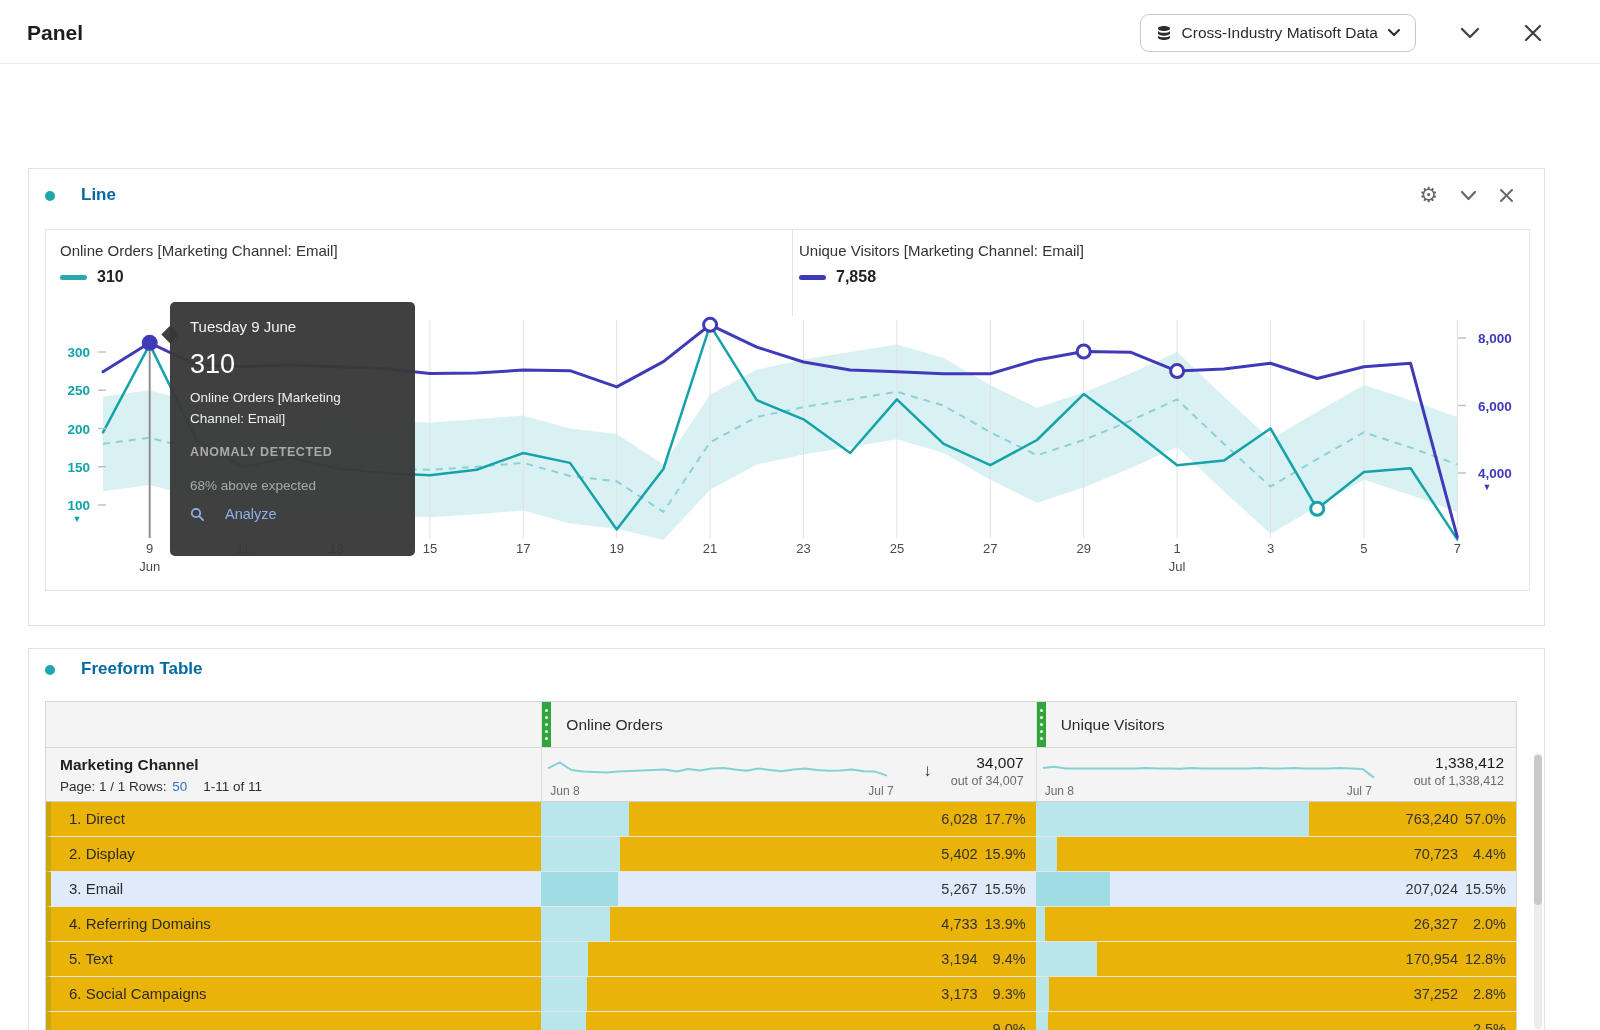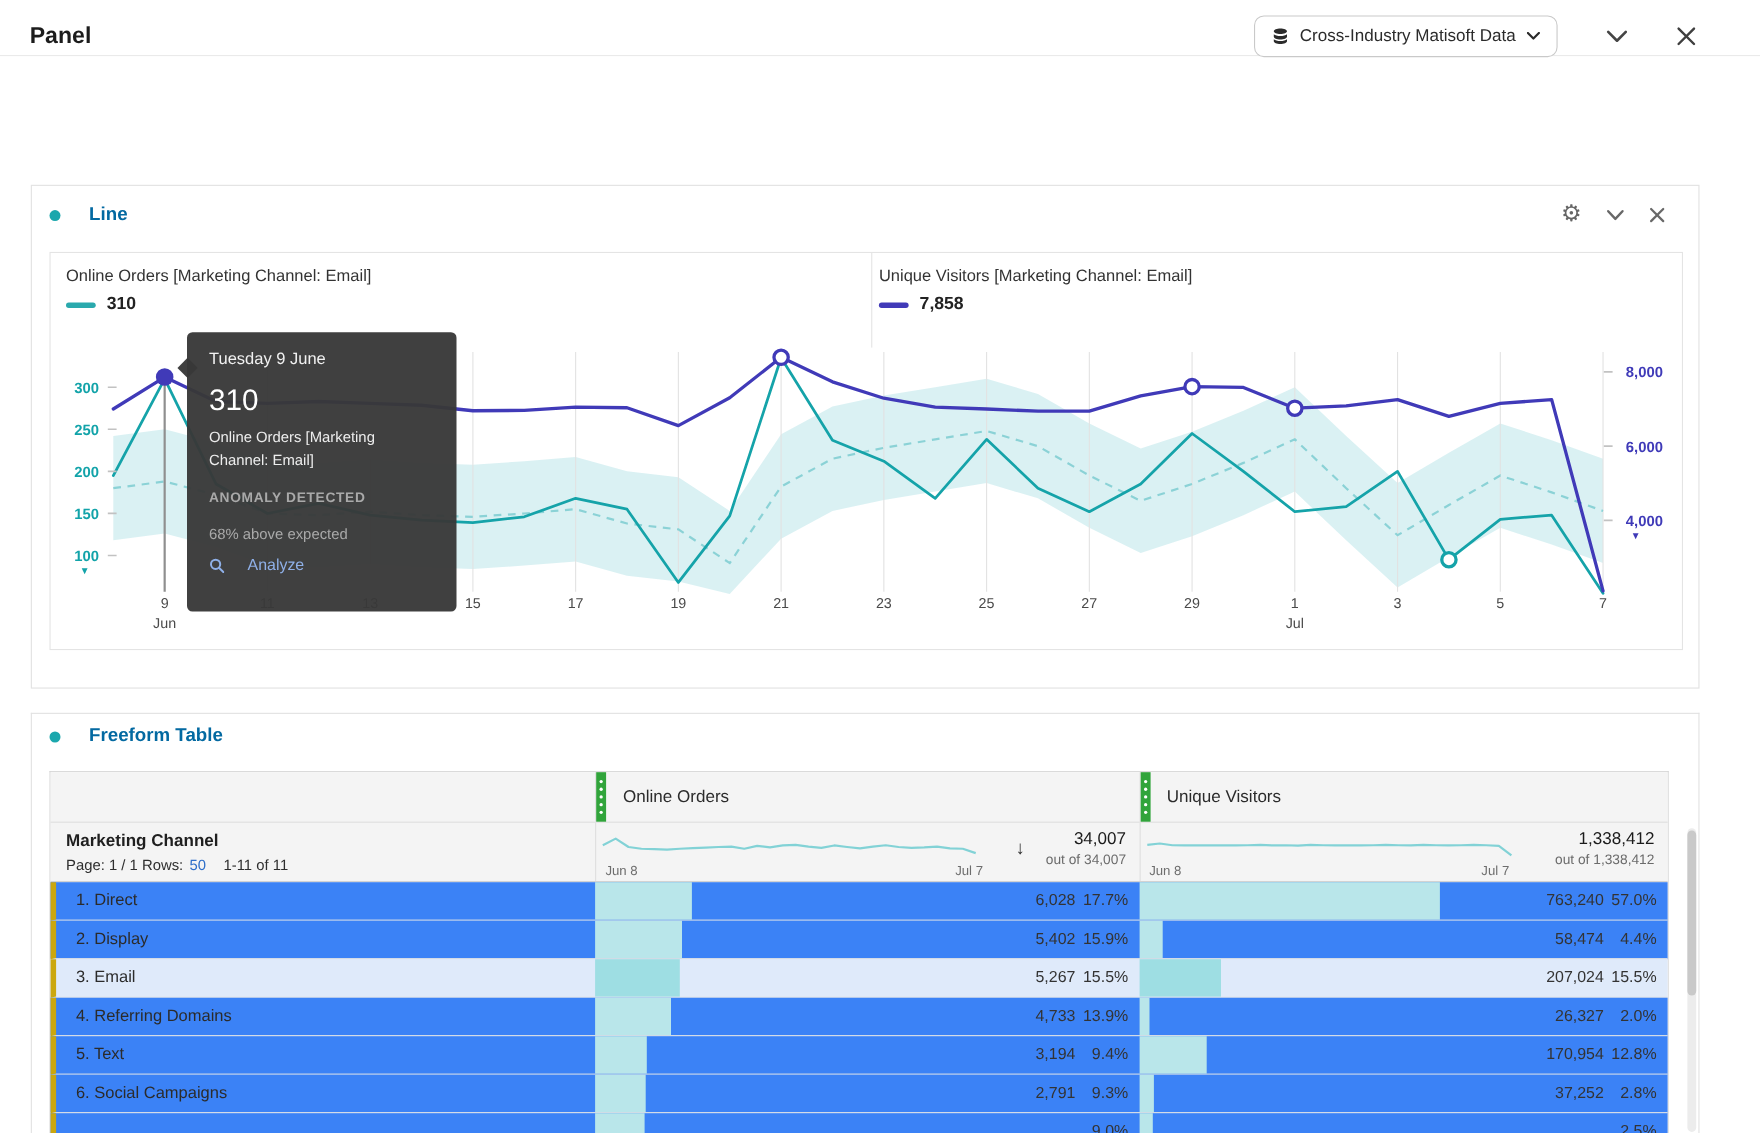--- a/index.html
+++ b/index.html
@@ -1,21 +1,21 @@
 <!DOCTYPE html>
 <html><head>
 <meta charset="utf-8">
 <style>
   *{box-sizing:border-box;margin:0;padding:0}
   html,body{width:1600px;height:1030px;overflow:hidden;background:#fff}
   .app{position:relative;width:1600px;height:1030px;background:#fff;overflow:hidden;
        font-family:"Liberation Sans","DejaVu Sans",sans-serif;color:#2b2b2b}
 
   
-  .topbar{position:absolute;left:0;top:0;width:100%;height:51px;background:#fff;border-bottom:1px solid #eaeaea}
+  .topbar{position:absolute;left:0;top:0;width:100%;height:64px;background:#fff;border-bottom:1px solid #eaeaea}
   .page-title{position:absolute;left:27px;top:0;line-height:66px;font-size:21px;font-weight:700;color:#1c1c1c}
   .topbar-right{position:absolute;right:58px;top:0;height:66px;display:flex;align-items:center;gap:44px}
   .dataset-btn{display:flex;align-items:center;gap:10px;height:38px;padding:0 15px;border:1px solid #c9c9c9;
                border-radius:9px;background:#fff;font-size:15.5px;color:#2b2b2b;cursor:pointer;white-space:nowrap}
   .icon-plain{display:flex;align-items:center;justify-content:center;cursor:pointer}
 
   
   .subheader{position:absolute;left:0;top:67px;width:100%;height:75px;border-bottom:1px solid #f0f0f0;background:#fff}
   .dropzone{position:absolute;left:27px;top:15px;width:371px;height:42px;border:2px dashed #b3b3b3;border-radius:5px;
             display:flex;align-items:center;padding:0 18px;font-style:italic;font-size:15px;color:#4f4f4f;cursor:pointer}
@@ -83,21 +83,21 @@
   .sparksvg{position:absolute;left:4px;top:7px}
   .sparklabel{position:absolute;bottom:3px;font-size:12px;color:#6d6d6d}
   .sl-start{left:8px}
   .sl-end-oo{left:326px}
   .sl-end-uv{left:310px}
   .sortarrow{position:absolute;right:104px;top:13px;font-size:17px;color:#2e2e2e;cursor:pointer}
   .totals{position:absolute;right:12px;top:6px;text-align:right}
   .tot1{font-size:15.5px;font-weight:400;color:#1b1b1b}
   .tot2{font-size:12.5px;color:#6b6b6b;margin-top:2px}
 
-  .trow{display:flex;height:35px;border-bottom:1px solid #e5e5e5;border-left:5px solid #cba70e;background:#3b82f6;cursor:pointer}
+  .trow{display:flex;height:35px;border-bottom:1px solid #e5e5e5;border-left:5px solid #cba70e;background:#eab308;cursor:pointer}
   .trow.hl{background:#dfeafa}
   .namecell{width:491px;line-height:34px;font-size:15px;color:#2b2b2b;padding-left:18px}
   .datacell{position:relative;width:495px;display:flex;align-items:center;justify-content:flex-end}
   .datacell.uvc{width:481px}
   .dbar{position:absolute;left:0;top:0;bottom:0;width:0;background:#b9e6ea}
   .trow.hl .dbar{background:#9edee3}
   .dval{position:relative;font-size:14.5px;color:#333}
   .dpct{position:relative;width:58px;text-align:right;padding-right:10px;font-size:14.5px;color:#333}
 
   .scrollbar{position:absolute;right:2px;top:104px;width:8px;height:276px;background:#ececec;border-radius:4px}
@@ -335,21 +335,21 @@
       </div>
       <div class="trow">
         <div class="namecell">2. Display</div>
         <div class="datacell">
           <div class="dbar oo" style="width: 15.9%;"></div>
           <span class="dval">5,402</span>
           <span class="dpct">15.9%</span>
         </div>
         <div class="datacell uvc">
           <div class="dbar uvb" style="width: 4.4%;"></div>
-          <span class="dval">58,474</span>
+          <span class="dval">70,723</span>
           <span class="dpct">4.4%</span>
         </div>
       </div>
       <div class="trow hl">
         <div class="namecell">3. Email</div>
         <div class="datacell">
           <div class="dbar oo" style="width: 15.5%;"></div>
           <span class="dval">5,267</span>
           <span class="dpct">15.5%</span>
         </div>
@@ -382,21 +382,21 @@
         <div class="datacell uvc">
           <div class="dbar uvb" style="width: 12.8%;"></div>
           <span class="dval">170,954</span>
           <span class="dpct">12.8%</span>
         </div>
       </div>
       <div class="trow">
         <div class="namecell">6. Social Campaigns</div>
         <div class="datacell">
           <div class="dbar oo" style="width: 9.3%;"></div>
-          <span class="dval">2,791</span>
+          <span class="dval">3,173</span>
           <span class="dpct">9.3%</span>
         </div>
         <div class="datacell uvc">
           <div class="dbar uvb" style="width: 2.8%;"></div>
           <span class="dval">37,252</span>
           <span class="dpct">2.8%</span>
         </div>
       </div>
       <div class="trow">
         <div class="namecell"></div>

